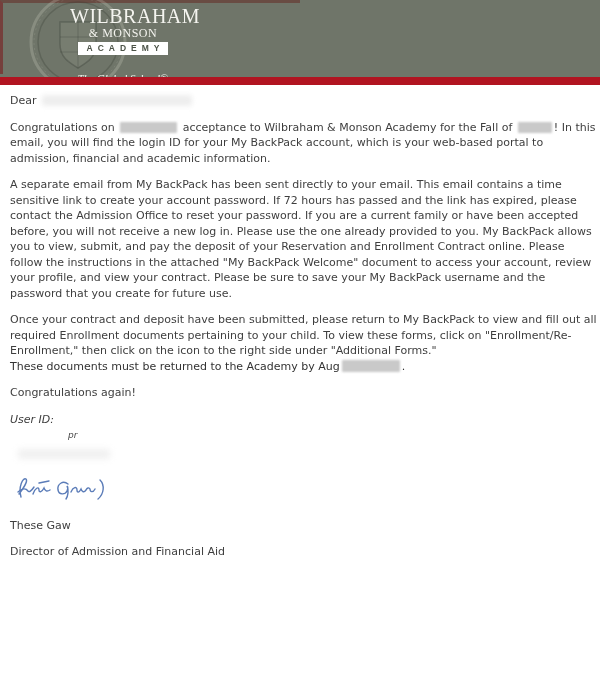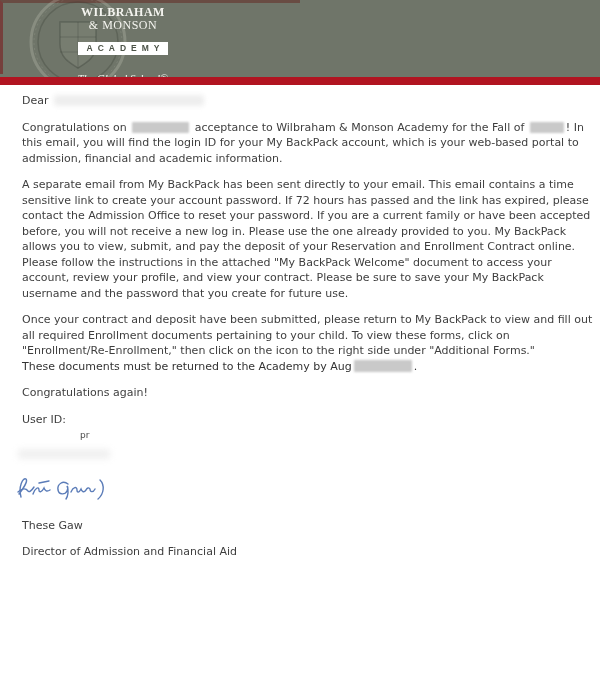--- a/index.html
+++ b/index.html
@@ -7,46 +7,46 @@
         font-family:"DejaVu Sans","Liberation Sans",sans-serif;}
 
   
   .masthead{position:relative;width:600px;height:77px;background:#6f7569;overflow:hidden;}
   .corner-accent{position:absolute;left:0;top:0;width:300px;height:74px;
         border-left:3px solid rgba(122,20,25,.55);border-top:3px solid rgba(100,35,30,.5);
         box-sizing:border-box;pointer-events:none;}
   .seal{position:absolute;left:6px;top:-10px;opacity:.9;}
   .logo{position:absolute;left:70px;top:6px;width:106px;text-align:center;color:#f4f4ef;
         font-family:"Liberation Serif","DejaVu Serif",serif;line-height:1;}
-  .logo-l1{font-size:12px;letter-spacing:.5px;font-weight:bold;}
+  .logo-l1{font-size:20px;letter-spacing:.5px;}
   .logo-l2{font-size:12px;margin-top:1px;letter-spacing:.5px;}
-  .logo-academy{width:90px;margin:11px auto 2px auto;background:#ffffff;color:#4c5348;
+  .logo-academy{width:90px;margin:3px auto 2px auto;background:#ffffff;color:#4c5348;
         font-family:"Liberation Sans",sans-serif;font-weight:bold;font-size:8.5px;
         letter-spacing:5px;padding:2px 0 2px 5px;box-sizing:border-box;}
   .logo-tagline{font-style:italic;font-size:11px;margin-top:18px;}
   .logo-est{font-variant:small-caps;font-size:12px;letter-spacing:1.5px;color:#c8bf99;margin-top:3px;}
   .stripe{width:600px;height:8px;background:#b11421;}
 
   
   .letter{padding:8px 10px 0 10px;width:588px;box-sizing:content-box;
           font-size:11px;line-height:15.5px;color:#3e3e3e;}
-  .letter p{margin:0 0 11px 12px;}
+  .letter p{margin:0 0 11px 0;}
   .bold{font-weight:bold;color:#333;}
   .bold-line{display:block;font-weight:normal;color:#333;}
 
   
   .redact{display:inline-block;height:11px;background:#c9c9c9;border-radius:1px;
           filter:blur(1.3px);vertical-align:-2px;margin:0 2px;}
   .redact.faint{background:#e2e2e2;filter:blur(2.5px);opacity:.6;}
   .faint-block{width:92px;height:10px;background:#e4e4e4;filter:blur(3px);opacity:.55;
           margin:0 0 12px 8px;border-radius:2px;}
   .w150{width:150px;} .w57{width:57px;} .w34{width:34px;}
   .w26{width:26px;} .w80{width:80px;} .w58{width:58px;height:12px;}
 
-  .user-block{line-height:15.5px;margin-bottom:6px !important;}
+  .user-block{line-height:15.5px;margin-bottom:6px !important;font-style:italic;}
   .user-partial{display:inline-block;font-size:9px;margin-left:14px;color:#4a4a4a;line-height:13px;padding-left:44px;}
   .closing{margin-bottom:4px !important;}
   .signature{margin:0 0 10px 4px;}
   .sig-name{margin-bottom:11px !important;}
 </style>
 </head>
 <body>
 
 <div class="page">
 

